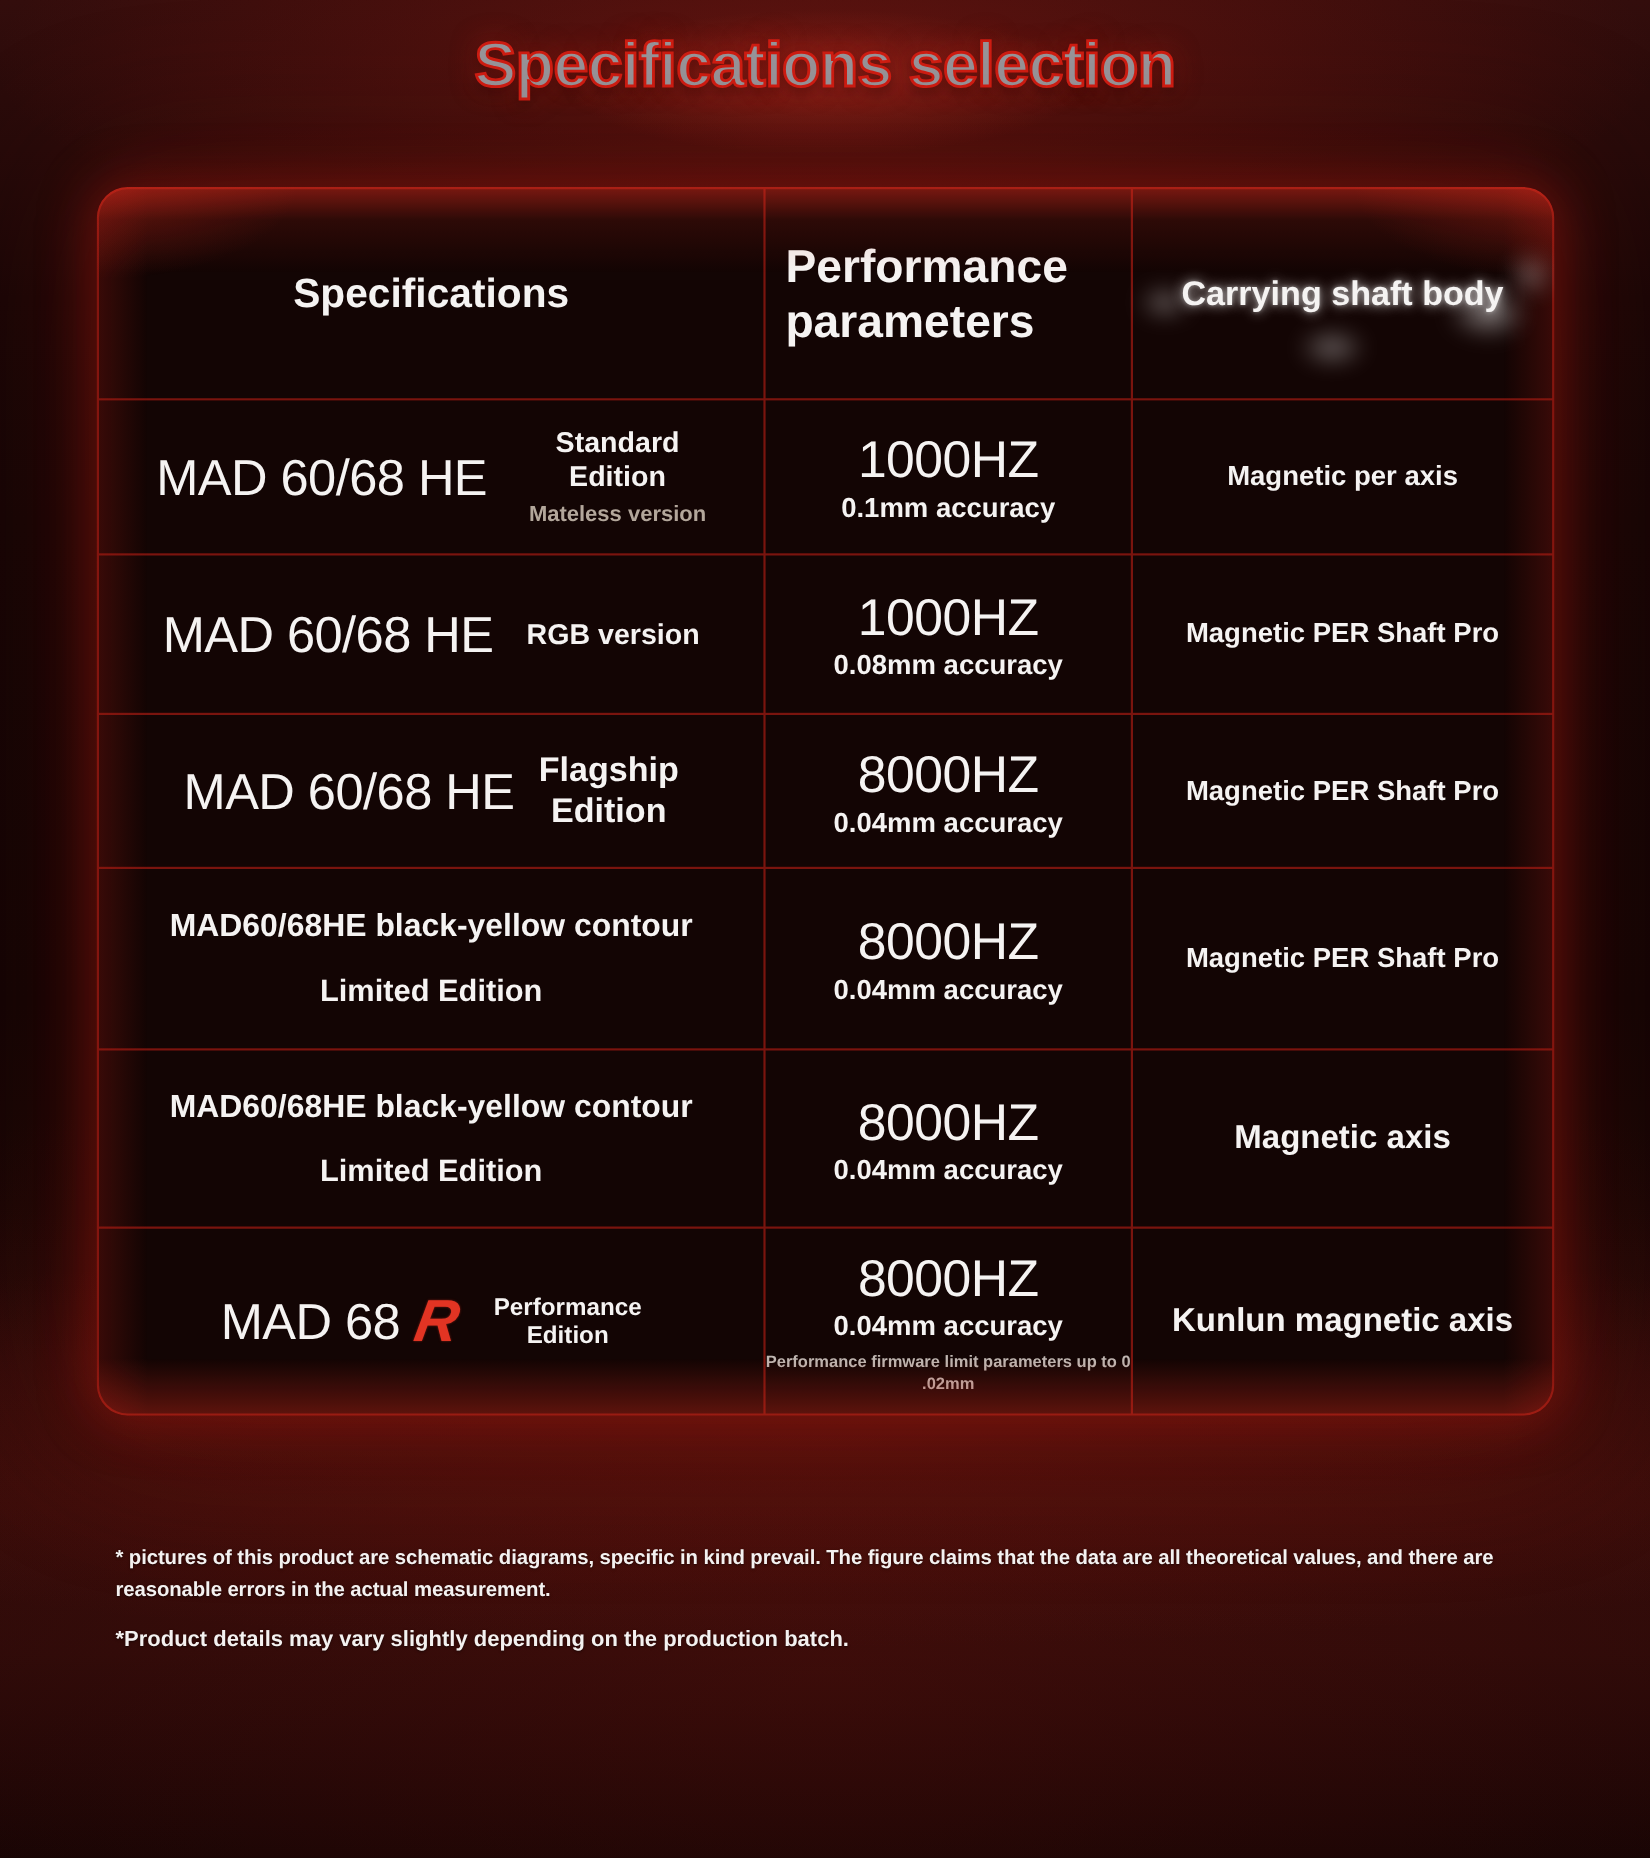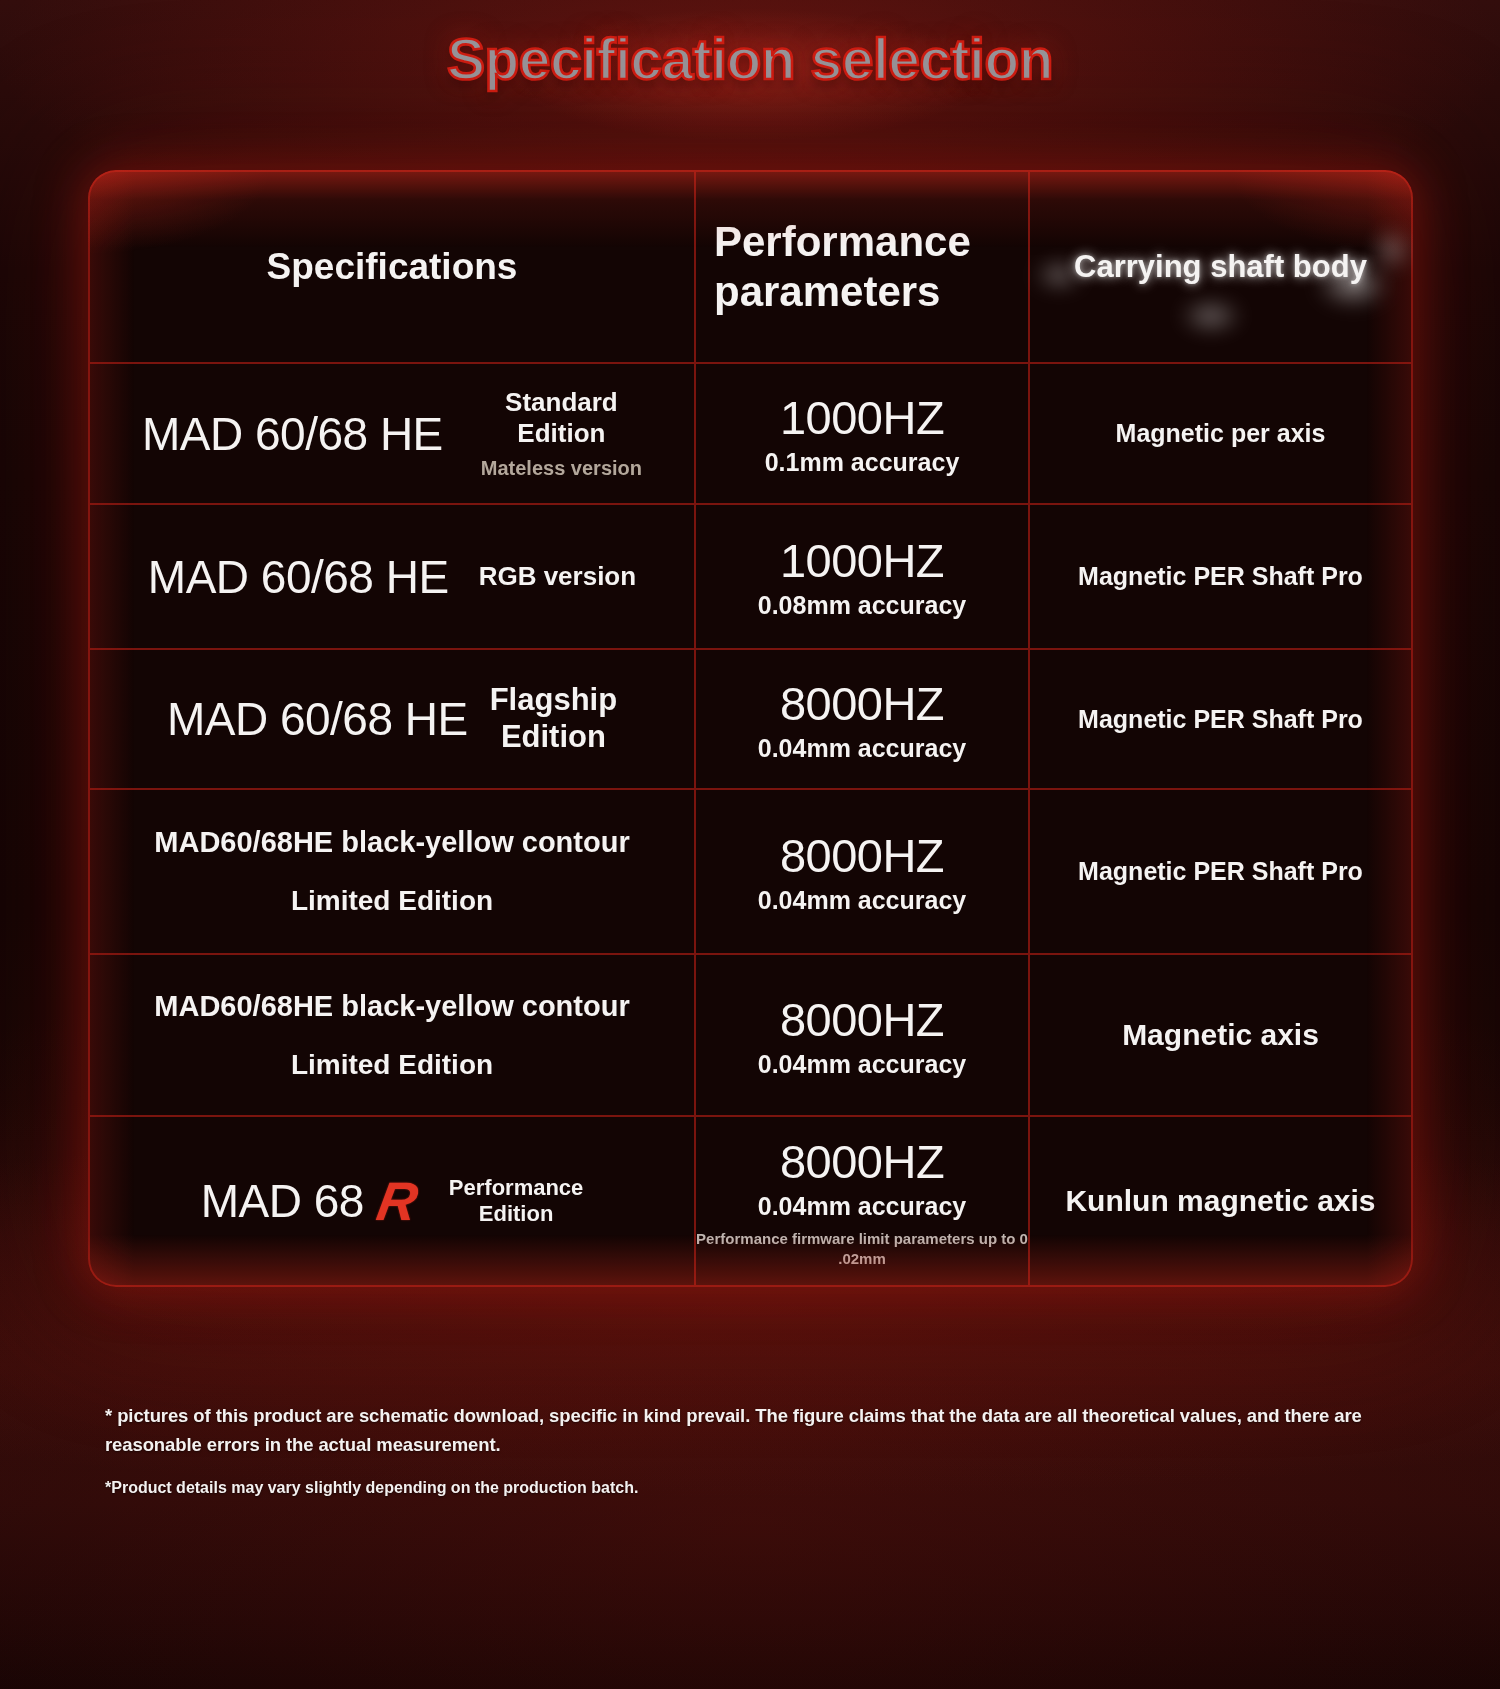--- a/index.html
+++ b/index.html
@@ -95,29 +95,29 @@
     font-size:15px;font-weight:700;color:#bfb6b1;margin-top:8px;
     line-height:1.3;text-align:center;white-space:pre-line;
   }
   
   .shaft-txt{font-size:25px;font-weight:700;text-align:center;}
   .shaft-txt.lg{font-size:30px;}
   
   .note{position:absolute;left:105px;margin:0;color:#f4f1f0;font-weight:700;
     text-shadow:0 1px 2px rgba(0,0,0,.5);}
   .n1{top:1402px;width:1260px;font-size:18.5px;line-height:1.55;letter-spacing:-.1px;}
-  .n2{top:1479px;font-size:16px;}
+  .n2{top:1479px;font-size:20px;}
   .n3{top:1528px;font-size:17px;}
 </style>
 </head>
 <body>
 
 <div class="page">
 
-  <h1 class="title">Specification selection</h1>
+  <h1 class="title">Specifications selection</h1>
 
   <div class="spec-table">
     <div class="glow-overlay"></div>
 
     <div class="cell tl head-spec">
       <span class="t">Specifications</span>
     </div>
     <div class="cell head-perf">
       <span class="t">Performance
 parameters</span>
@@ -221,16 +221,16 @@
         <span class="acc">0.04mm accuracy</span>
         <span class="perf-note">Performance firmware limit parameters up to 0
 .02mm</span>
       </span>
     </div>
     <div class="cell br">
       <span class="shaft-txt lg">Kunlun magnetic axis</span>
     </div>
   </div>
 
-  <p class="note n1">* pictures of this product are schematic download, specific in kind prevail. The figure claims that the data are all theoretical values, and there are reasonable errors in the actual measurement.</p>
+  <p class="note n1">* pictures of this product are schematic diagrams, specific in kind prevail. The figure claims that the data are all theoretical values, and there are reasonable errors in the actual measurement.</p>
   <p class="note n2">*Product details may vary slightly depending on the production batch.</p>
 
 </div>
 
 </body></html>

